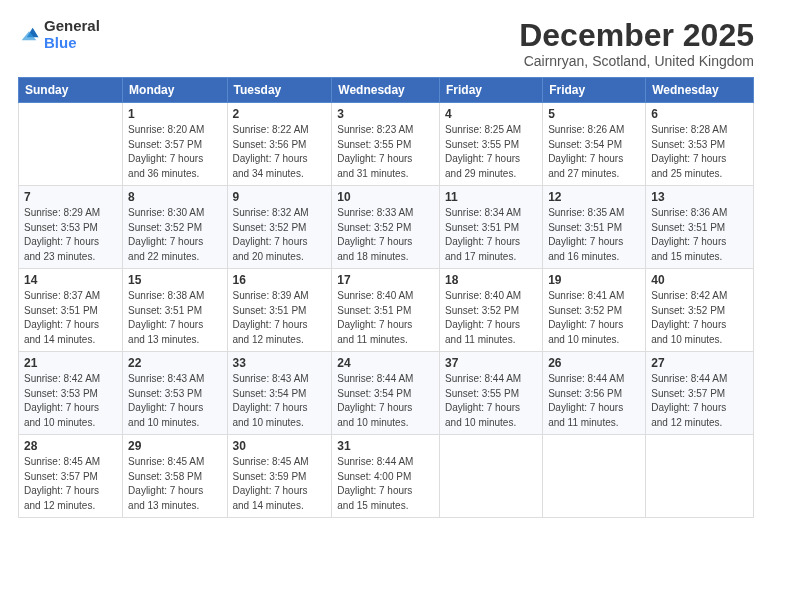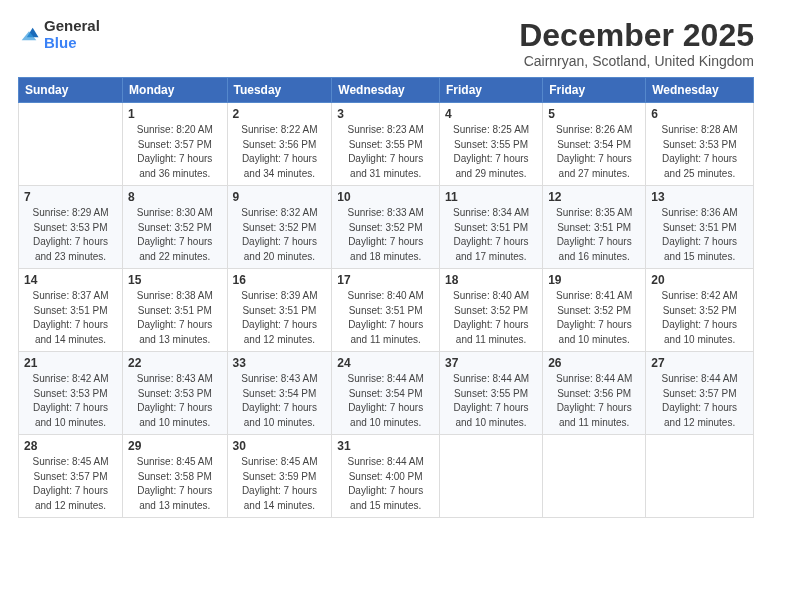--- a/index.html
+++ b/index.html
@@ -81,21 +81,20 @@
       font-size: 12px;
       font-weight: bold;
       color: #333;
       display: block;
       margin-bottom: 2px;
     }
     .day-info {
       font-size: 10px;
       color: #444;
       line-height: 1.45;
-      text-align: center;
     }
     .empty-cell {
       background: #f9f9f9;
     }
   </style>
 </head>
 <body>
 
 <div class="page">
   <div class="header">
@@ -204,21 +203,21 @@
           </td>
           <td>
             <span class="day-number">18</span>
             <div class="day-info">Sunrise: 8:40 AM<br>Sunset: 3:52 PM<br>Daylight: 7 hours<br>and 11 minutes.</div>
           </td>
           <td>
             <span class="day-number">19</span>
             <div class="day-info">Sunrise: 8:41 AM<br>Sunset: 3:52 PM<br>Daylight: 7 hours<br>and 10 minutes.</div>
           </td>
           <td>
-            <span class="day-number">20</span>
+            <span class="day-number">40</span>
             <div class="day-info">Sunrise: 8:42 AM<br>Sunset: 3:52 PM<br>Daylight: 7 hours<br>and 10 minutes.</div>
           </td>
         </tr>
         <tr>
           <td>
             <span class="day-number">21</span>
             <div class="day-info">Sunrise: 8:42 AM<br>Sunset: 3:53 PM<br>Daylight: 7 hours<br>and 10 minutes.</div>
           </td>
           <td>
             <span class="day-number">22</span>

